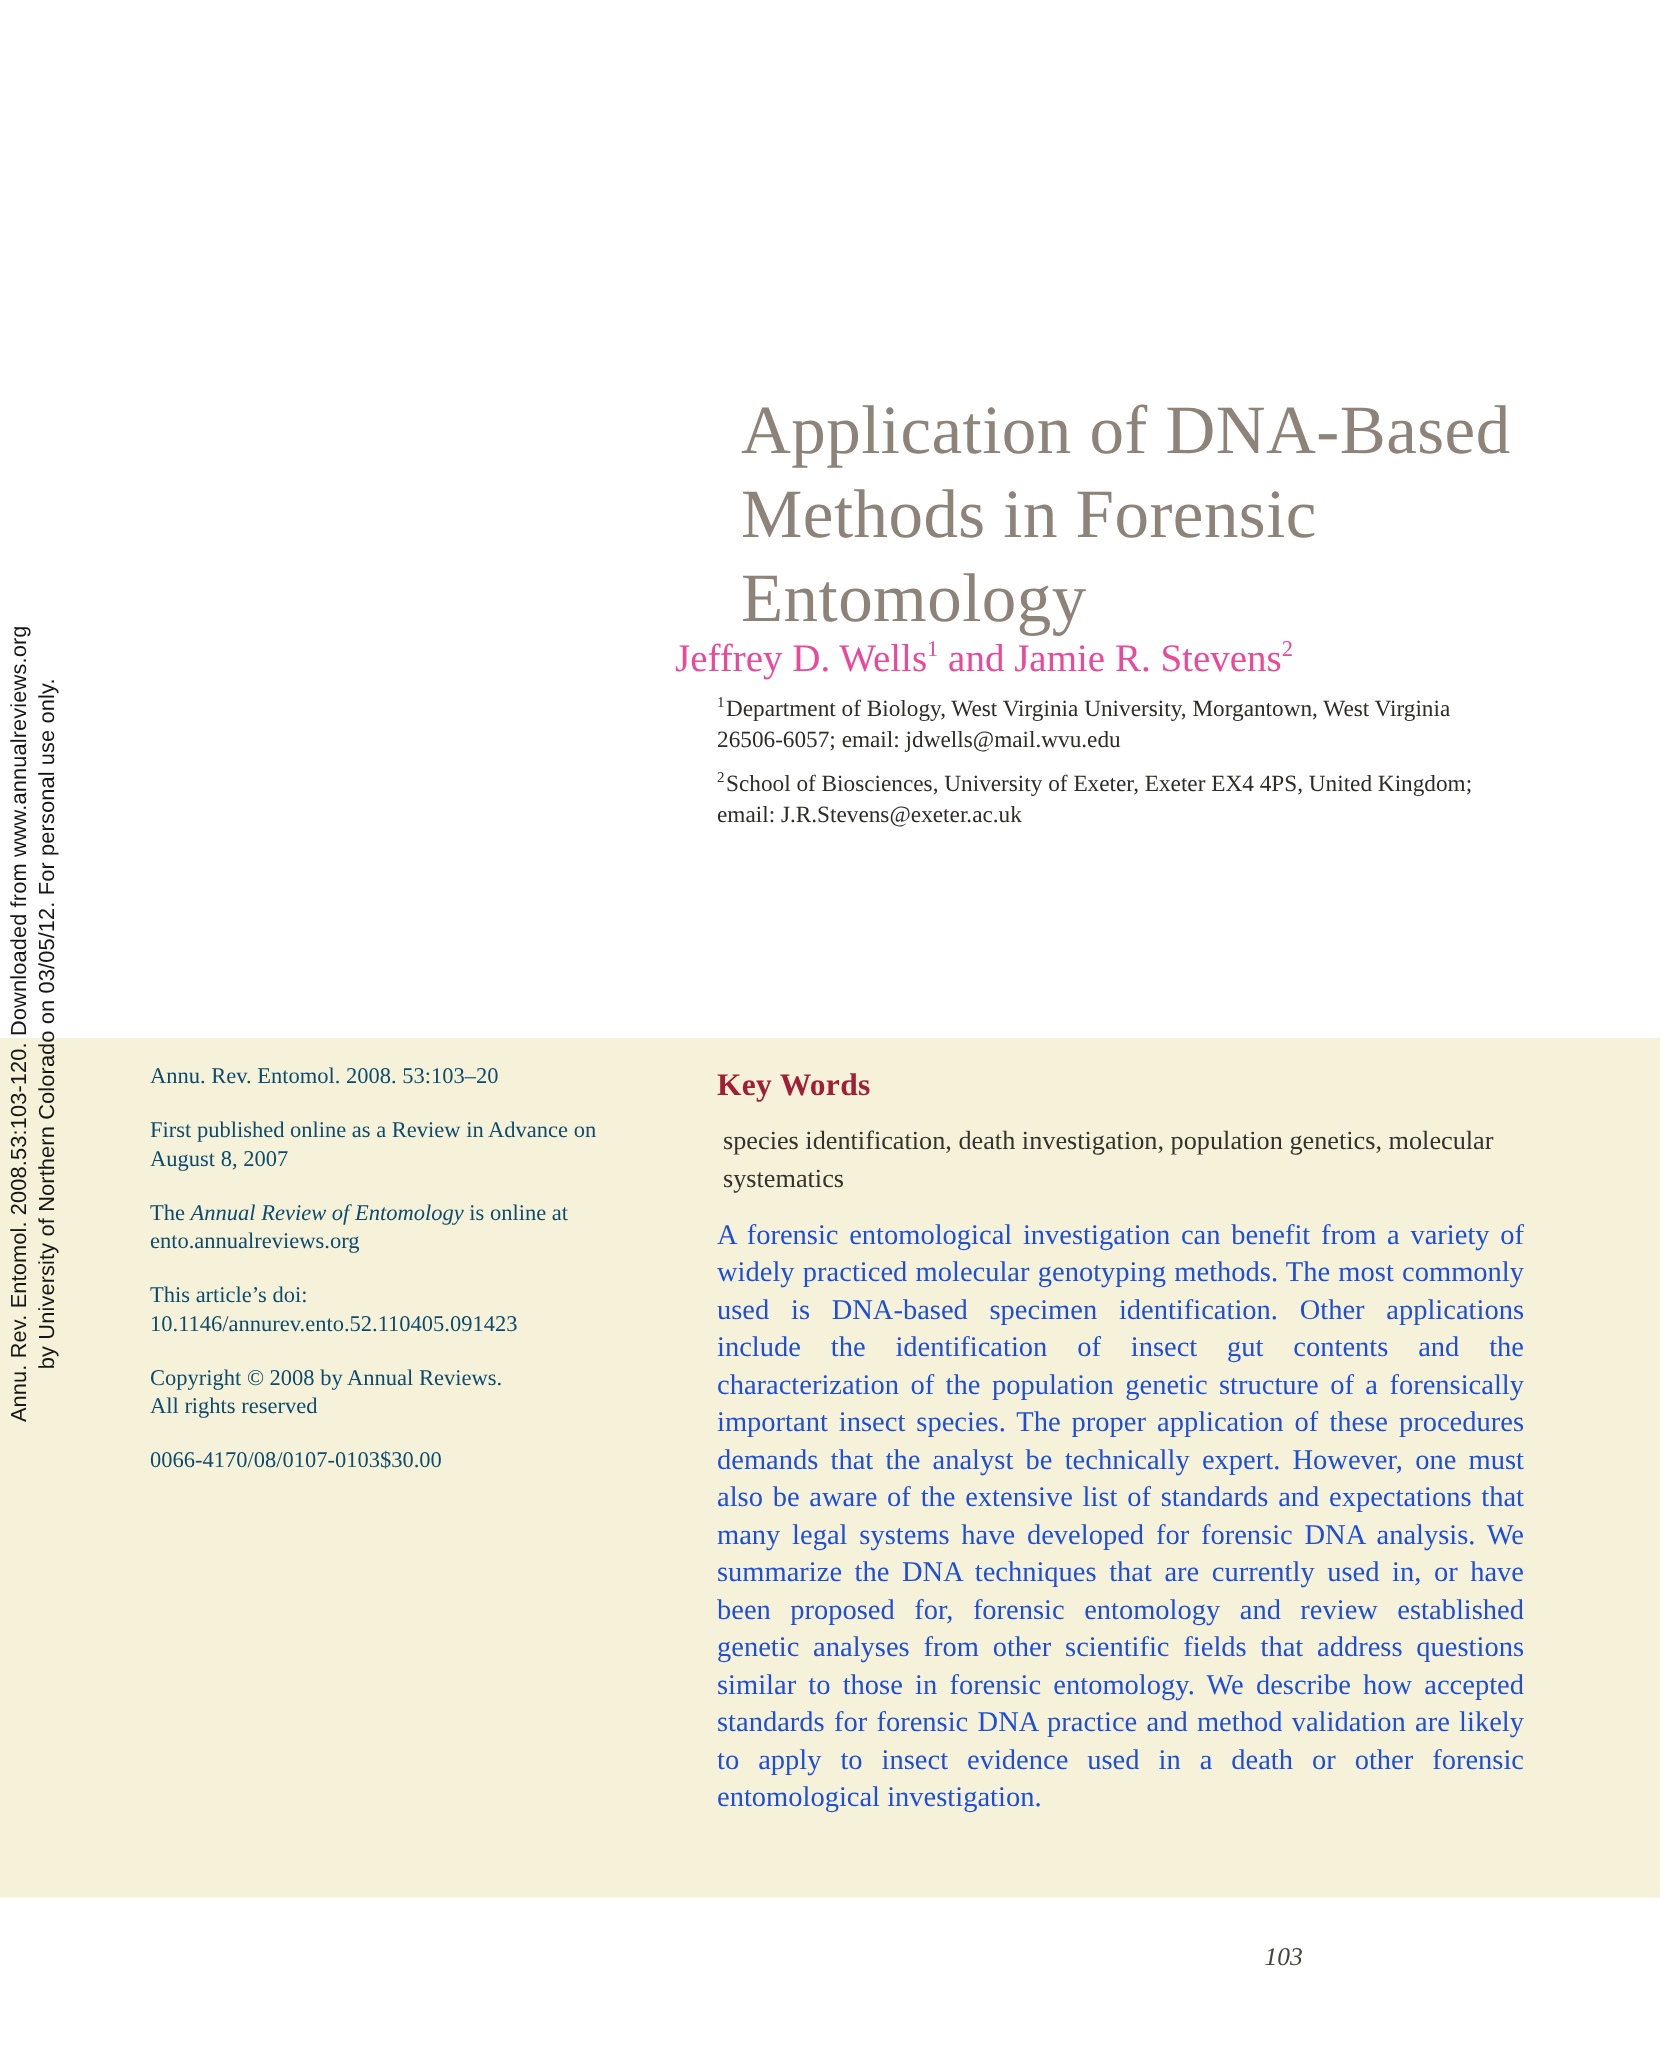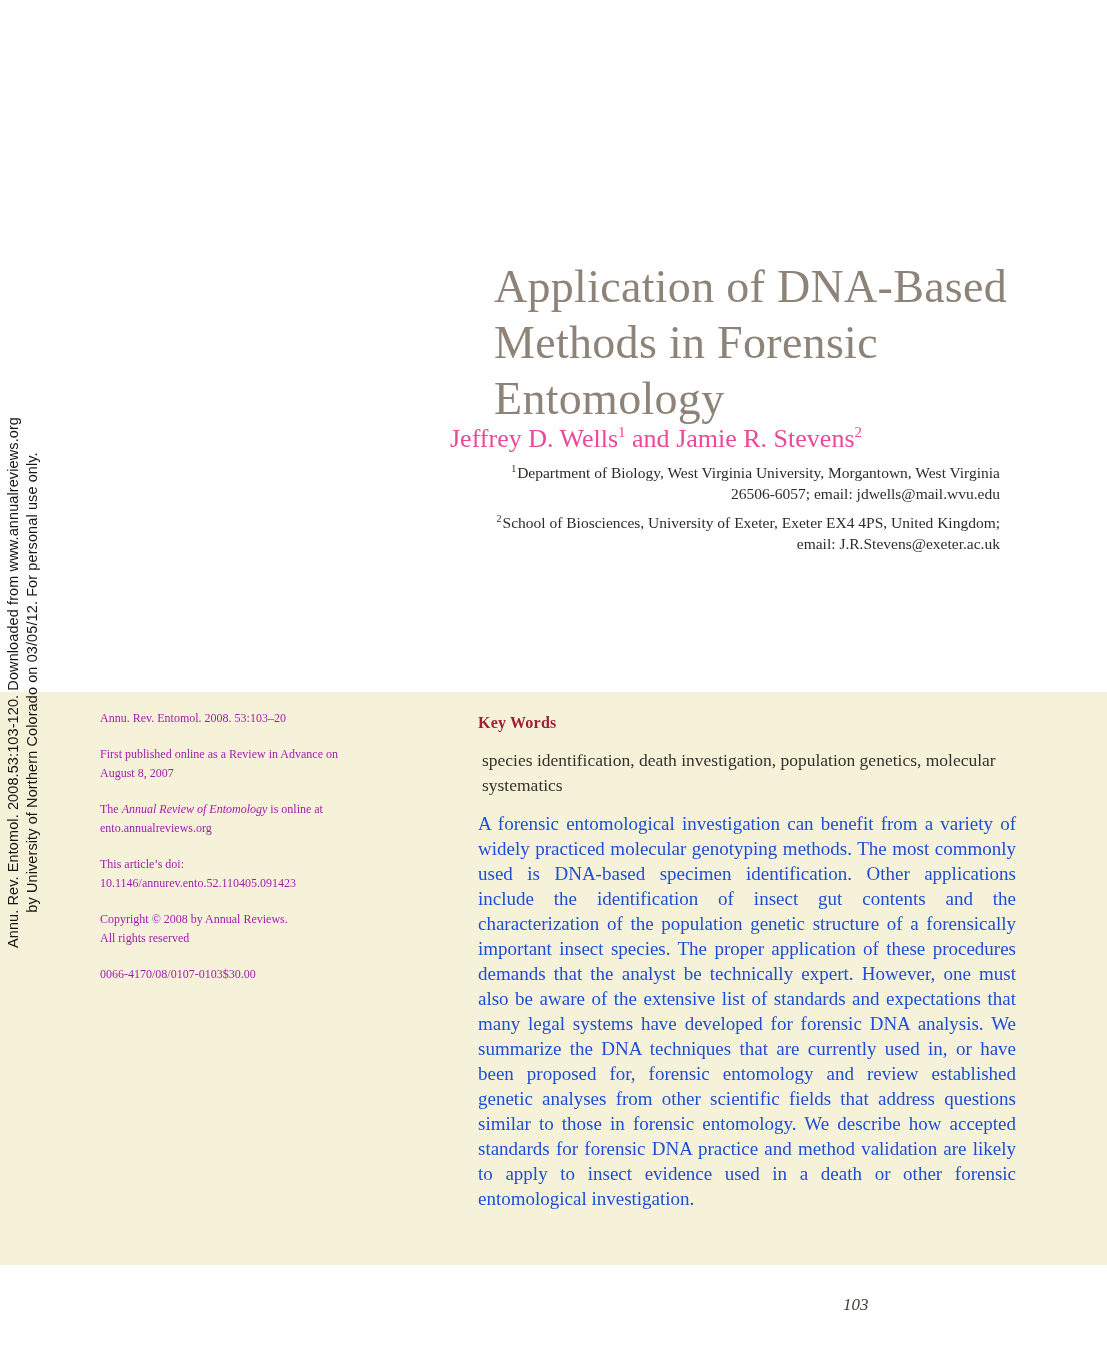--- a/index.html
+++ b/index.html
@@ -73,54 +73,53 @@
     position: absolute;
     left: 478px;
     top: 462px;
     width: 522px;
     font-size: 15.5px;
     line-height: 21px;
     color: #2e2c29;
   }
   .affiliation {
     margin: 0 0 8px 0;
-    text-align: right;
   }
   .affiliation sup {
     font-size: 10px;
     vertical-align: super;
     line-height: 0;
     padding-right: 1px;
   }
   
   .citation-block {
     position: absolute;
     left: 100px;
     top: 709px;
     width: 332px;
-    font-size: 12px;
+    font-size: 15px;
     line-height: 19.5px;
-    color: #a21caf;
+    color: #0c4a6e;
   }
   .citation-block p {
     margin: 0 0 16px 0;
   }
   .citation-block .italic {
     font-style: italic;
   }
   
   .right-col {
     position: absolute;
     left: 478px;
     top: 712px;
     width: 538px;
   }
   .section-heading {
     margin: 0;
-    font-size: 16px;
+    font-size: 21px;
     line-height: 22px;
     font-weight: 700;
     color: #a21e34;
     letter-spacing: 0.2px;
   }
   .keywords-text {
     margin: 14px 0 0 4px;
     font-size: 17.5px;
     line-height: 25px;
     color: #34322e;

